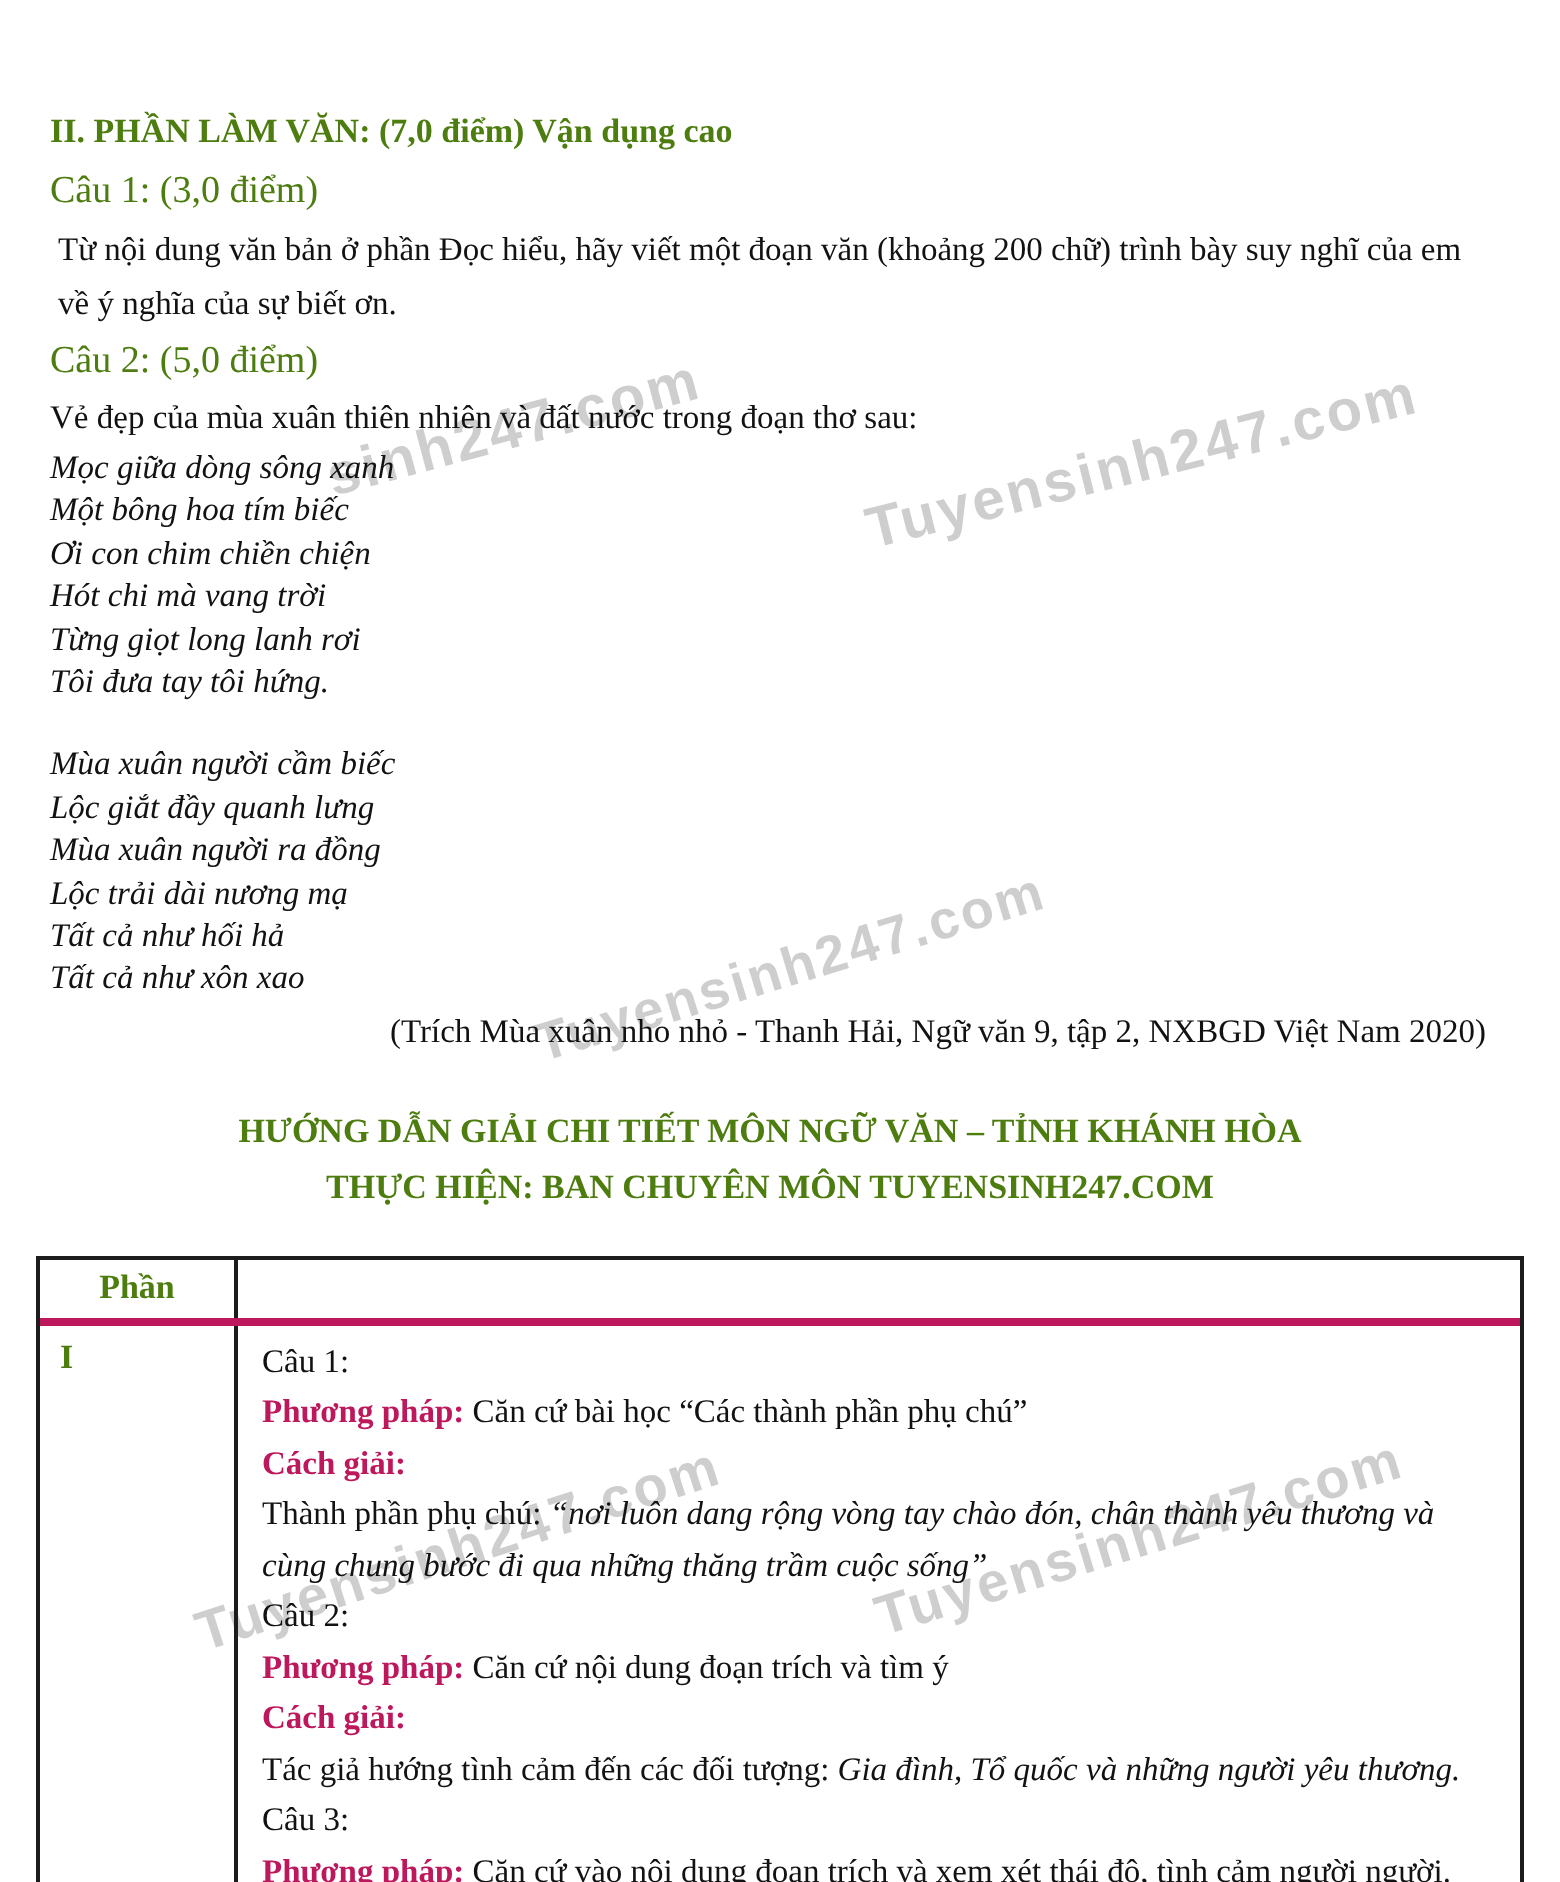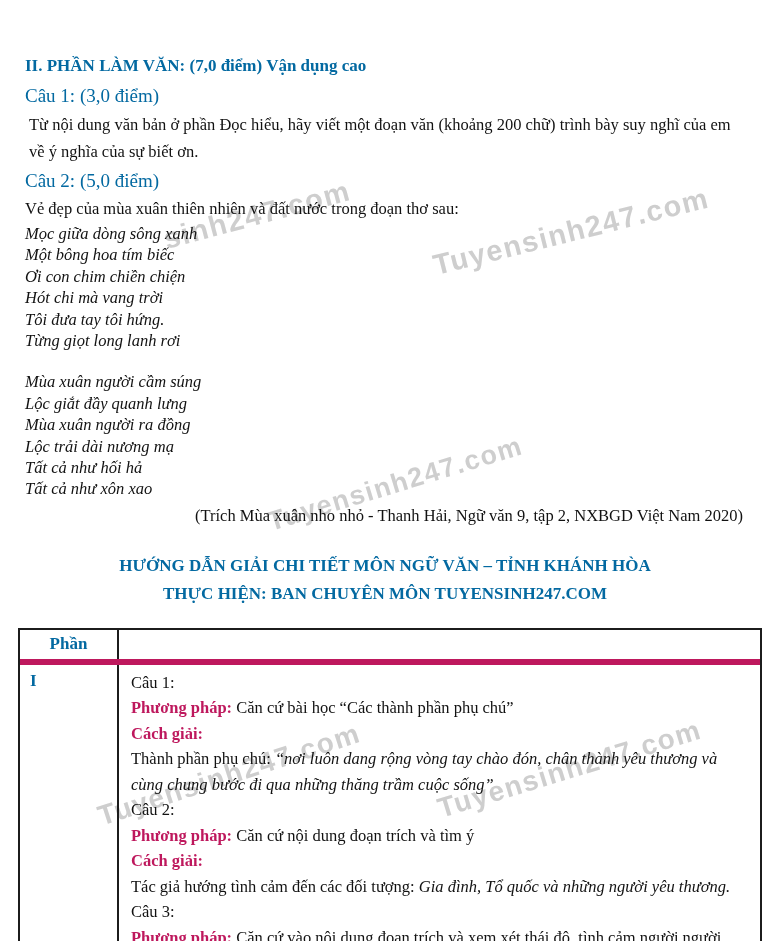--- a/index.html
+++ b/index.html
@@ -8,35 +8,35 @@
     font-family:"Liberation Serif","DejaVu Serif",serif;
     color:#121212;position:relative;overflow:hidden;
   }
   .wm-layer{position:absolute;inset:0;z-index:0;pointer-events:none;}
   .wm{
     position:absolute;font-family:"Liberation Sans","DejaVu Sans",sans-serif;
     font-weight:bold;color:#c6c6c6;letter-spacing:1.5px;white-space:nowrap;
     transform-origin:left top;opacity:.85;
   }
   .page{position:absolute;left:0;top:0;width:780px;z-index:1;padding:56px 35px 0 25px;box-sizing:border-box;}
-  .blue{color:#0369a1;}
+  .blue{color:#4d7c0f;}
   .sec-title{font-size:17px;font-weight:bold;margin:0 0 9px 0;}
   .cau-label{font-size:19px;font-weight:normal;margin:0 0 5px 0;}
   .body-par{font-size:16.5px;line-height:26.5px;margin:0 0 5px 4px;}
   .intro{font-size:16.5px;margin:7px 0 4px 0;}
   .poem p{font-size:16.5px;font-style:italic;margin:0;line-height:21.4px;}
   .stanza-gap{height:20px;}
   .citation{font-size:16.5px;text-align:right;margin:6px 2px 0 0;}
   .guide-title{font-size:17px;font-weight:bold;text-align:center;margin:26px 0 0 0;line-height:28px;}
   .guide-sub{font-size:17px;font-weight:bold;text-align:center;margin:0 0 0 0;line-height:28px;}
   .anstable{
     margin:20px 0 0 -7px;width:744px;height:329px;box-sizing:border-box;
     border:2px solid #1c1c1c;overflow:hidden;
   }
-  .anstable .hdr{display:flex;border-bottom:6px solid #be185d;}
+  .anstable .hdr{display:flex;border-bottom:4px solid #be185d;}
   .anstable .hdr .c1,.anstable .hdr .c2{
     font-size:17px;font-weight:bold;text-align:center;padding:4px 0 5px 0;
   }
   .c1{width:99px;box-sizing:border-box;border-right:2px solid #1c1c1c;flex:none;}
   .c2{flex:1;}
   .anstable .bodyrow{display:flex;min-height:296px;}
   .anstable .bodyrow .c1{font-size:17px;font-weight:bold;padding:6px 0 0 10px;text-align:left;}
   .anstable .bodyrow .c2{padding:5px 14px 0 12px;}
   .tline{font-size:16.5px;margin:0;line-height:25.5px;}
   .sg-b{font-weight:normal;}
@@ -64,26 +64,26 @@
 
   <p class="cau-label blue">Câu 2: (5,0 điểm)</p>
 
   <p class="intro">Vẻ đẹp của mùa xuân thiên nhiên và đất nước trong đoạn thơ sau:</p>
 
   <div class="poem" id="stanza1">
       <p>Mọc giữa dòng sông xanh</p>
       <p>Một bông hoa tím biếc</p>
       <p>Ơi con chim chiền chiện</p>
       <p>Hót chi mà vang trời</p>
+      <p>Từng giọt long lanh rơi</p>
       <p>Tôi đưa tay tôi hứng.</p>
-      <p>Từng giọt long lanh rơi</p>
     </div>
   <div class="stanza-gap"></div>
   <div class="poem" id="stanza2">
-      <p>Mùa xuân người cầm súng</p>
+      <p>Mùa xuân người cầm biếc</p>
       <p>Lộc giắt đầy quanh lưng</p>
       <p>Mùa xuân người ra đồng</p>
       <p>Lộc trải dài nương mạ</p>
       <p>Tất cả như hối hả</p>
       <p>Tất cả như xôn xao</p>
     </div>
 
   <p class="citation">(Trích Mùa xuân nho nhỏ - Thanh Hải, Ngữ văn 9, tập 2, NXBGD Việt Nam 2020)</p>
 
   <p class="guide-title blue">HƯỚNG DẪN GIẢI CHI TIẾT MÔN NGỮ VĂN – TỈNH KHÁNH HÒA</p>

